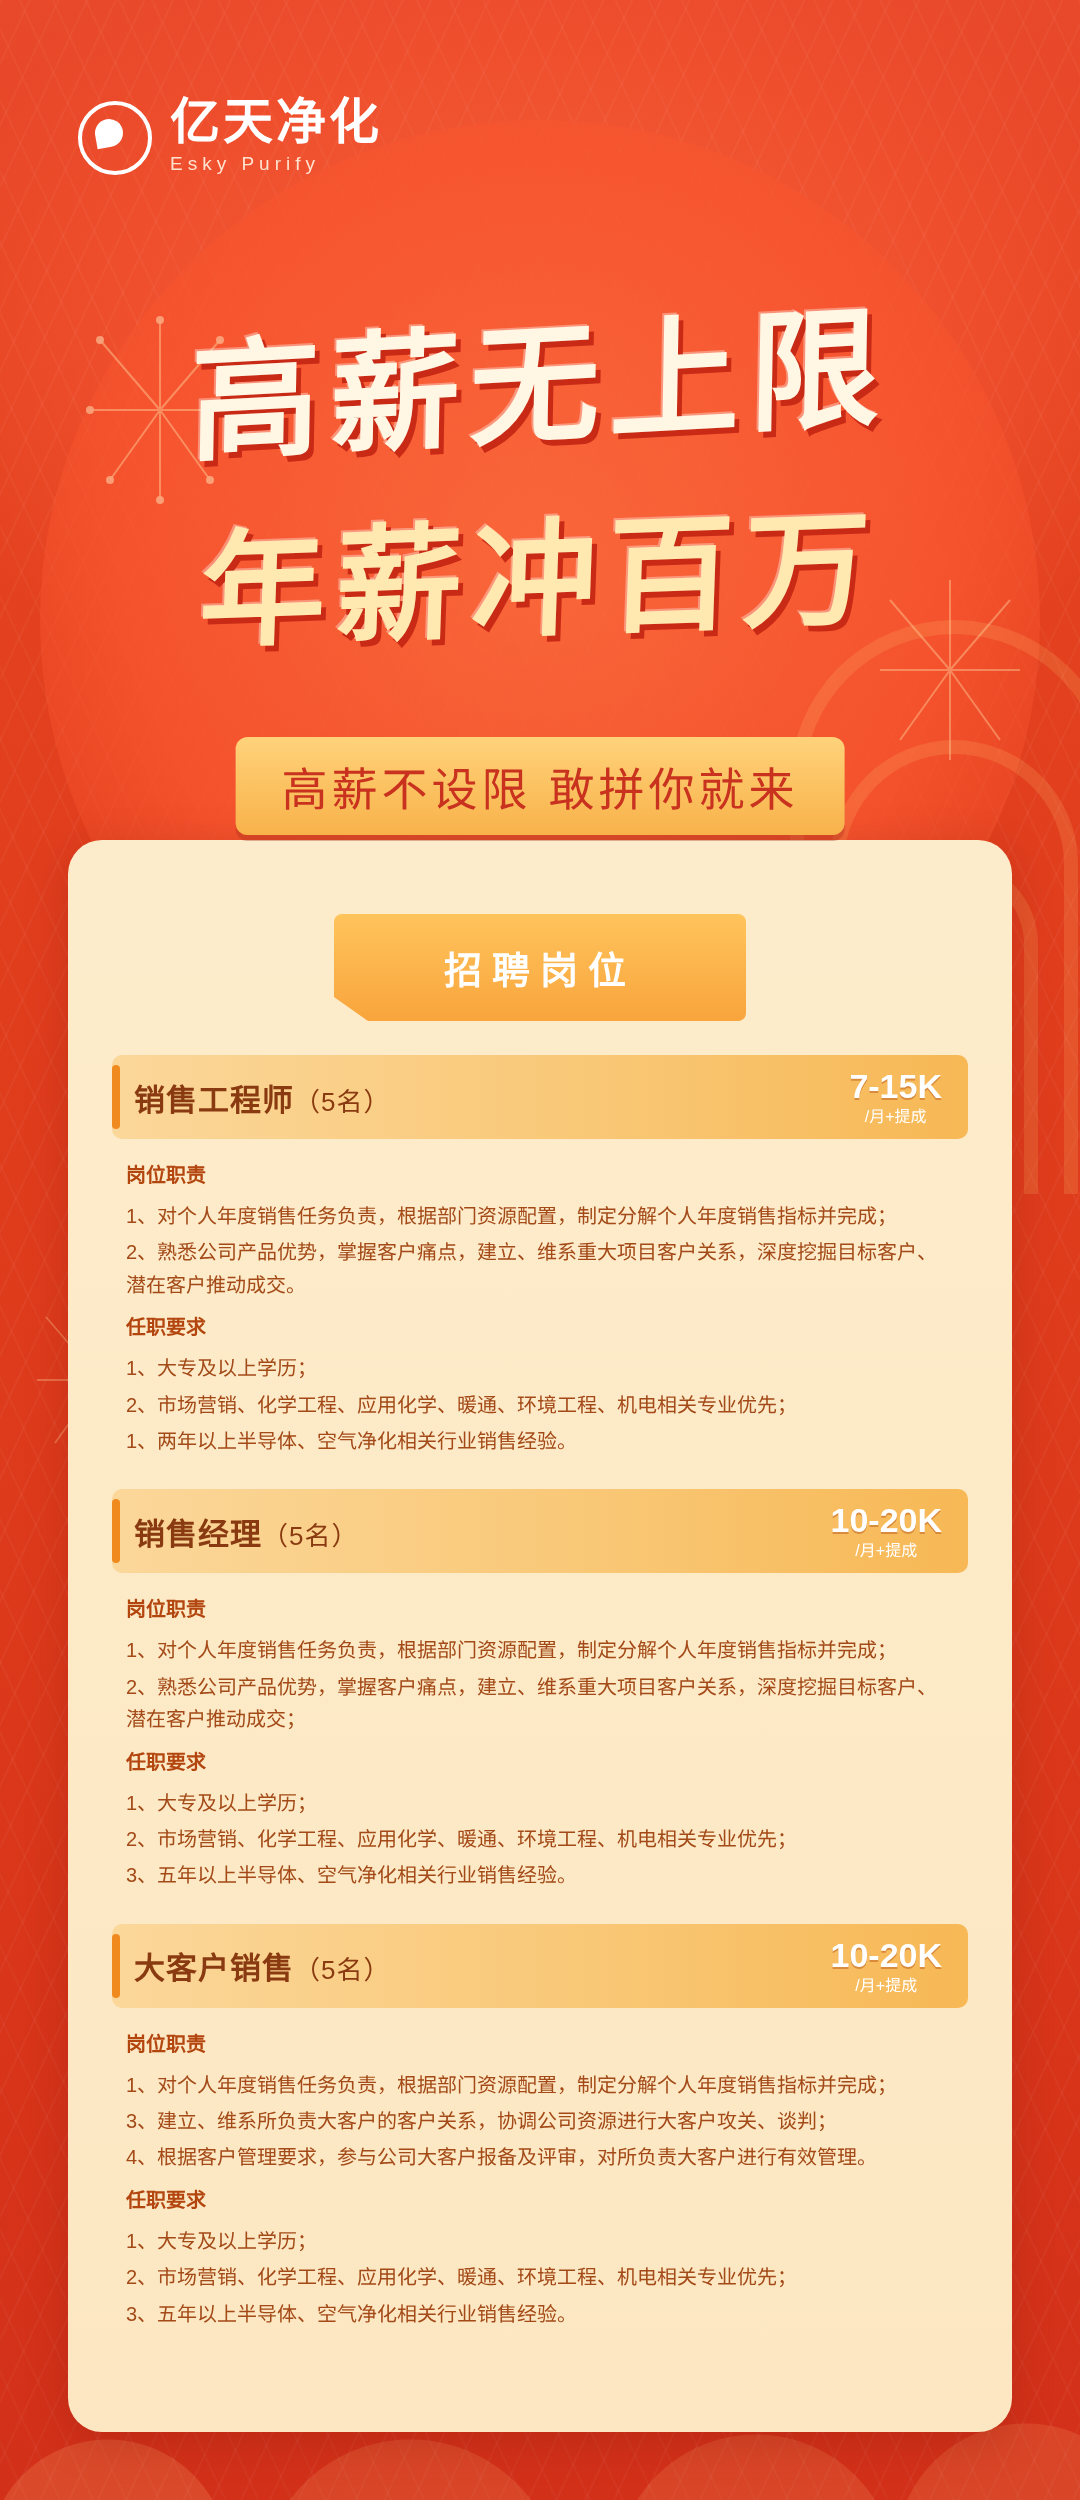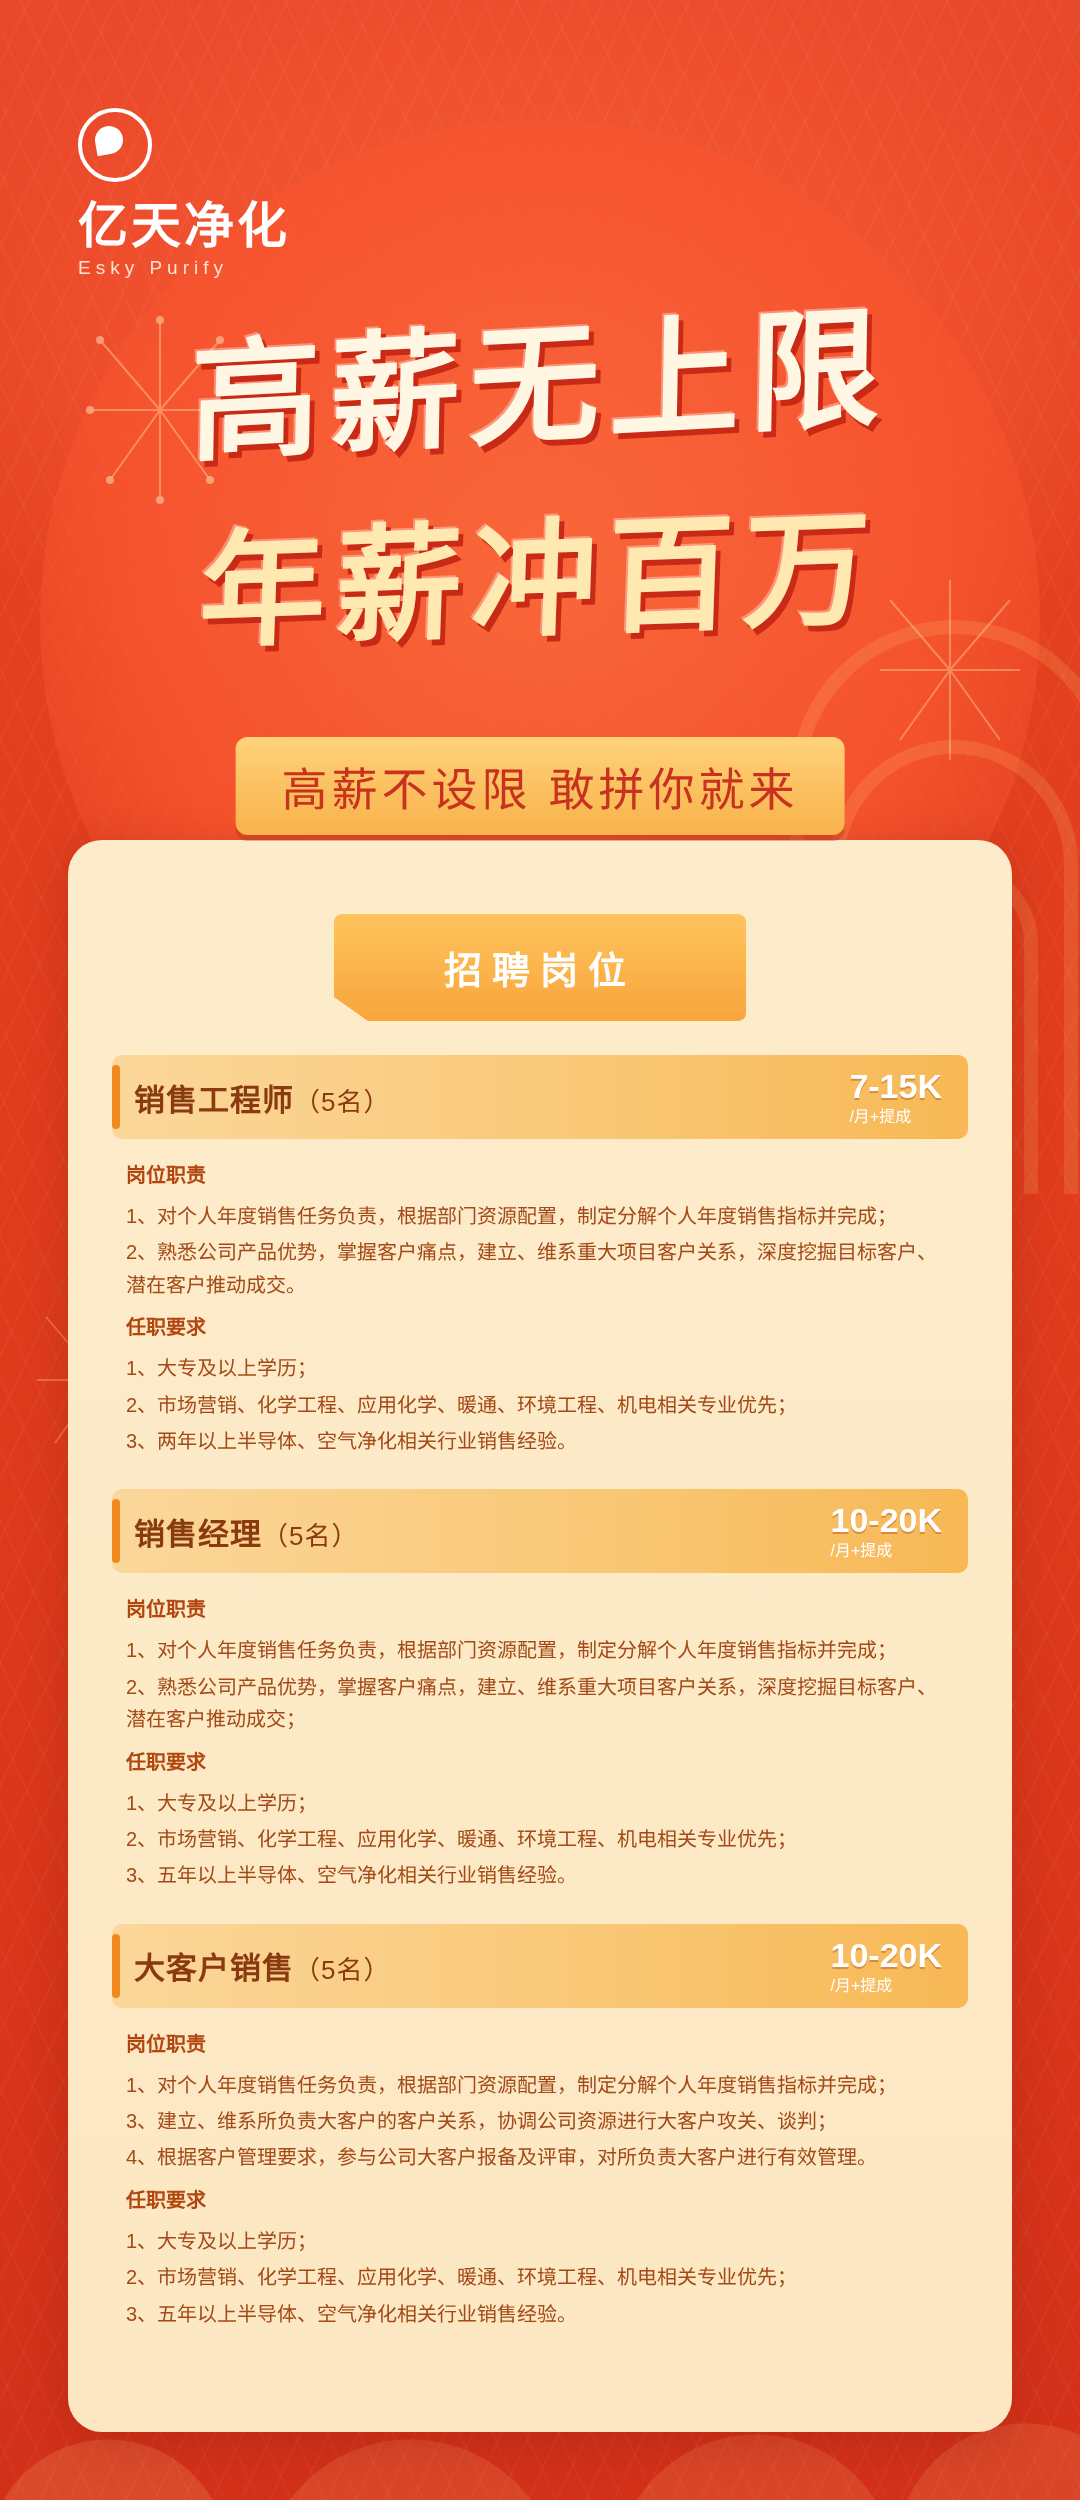--- a/index.html
+++ b/index.html
@@ -70,26 +70,25 @@
   .firework {
     position: absolute;
     pointer-events: none;
     opacity: 0.55;
   }
 
   
   .logo-row {
     position: absolute;
     left: 78px;
-    top: 108px;
+    top: 96px;
     display: flex;
-    align-items: flex-start;
+    align-items: flex-end;
     gap: 18px;
     z-index: 5;
-    flex-direction: column;
   }
   .logo-mark {
     width: 66px;
     height: 66px;
     border-radius: 50%;
     border: 4px solid #ffffff;
     position: relative;
     flex: none;
   }
   .logo-mark::after {
@@ -232,21 +231,21 @@
     font-weight: bold;
     color: #8a3a10;
     letter-spacing: 1px;
   }
   .job-title .count {
     font-size: 26px;
     font-weight: normal;
     color: #8a3a10;
   }
   .salary {
-    text-align: left;
+    text-align: center;
     line-height: 1;
   }
   .salary-main {
     font-size: 34px;
     font-weight: bold;
     color: #ffffff;
     text-shadow: 0 2px 0 rgba(180,80,20,0.45);
   }
   .salary-sub {
     font-size: 16px;
@@ -360,21 +359,21 @@
       <div class="job-body">
         <div class="block-title">岗位职责</div>
         <div class="block-list">
           <p>1、对个人年度销售任务负责，根据部门资源配置，制定分解个人年度销售指标并完成；</p>
           <p>2、熟悉公司产品优势，掌握客户痛点，建立、维系重大项目客户关系，深度挖掘目标客户、潜在客户推动成交。</p>
         </div>
         <div class="block-title second">任职要求</div>
         <div class="block-list">
           <p>1、大专及以上学历；</p>
           <p>2、市场营销、化学工程、应用化学、暖通、环境工程、机电相关专业优先；</p>
-          <p>3、两年以上半导体、空气净化相关行业销售经验。</p>
+          <p>1、两年以上半导体、空气净化相关行业销售经验。</p>
         </div>
       </div>
     </div>
 
     <div class="job">
       <div class="job-head">
         <div class="job-title">
           <span>销售经理</span><span class="count">（5名）</span>
         </div>
         <div class="salary">

